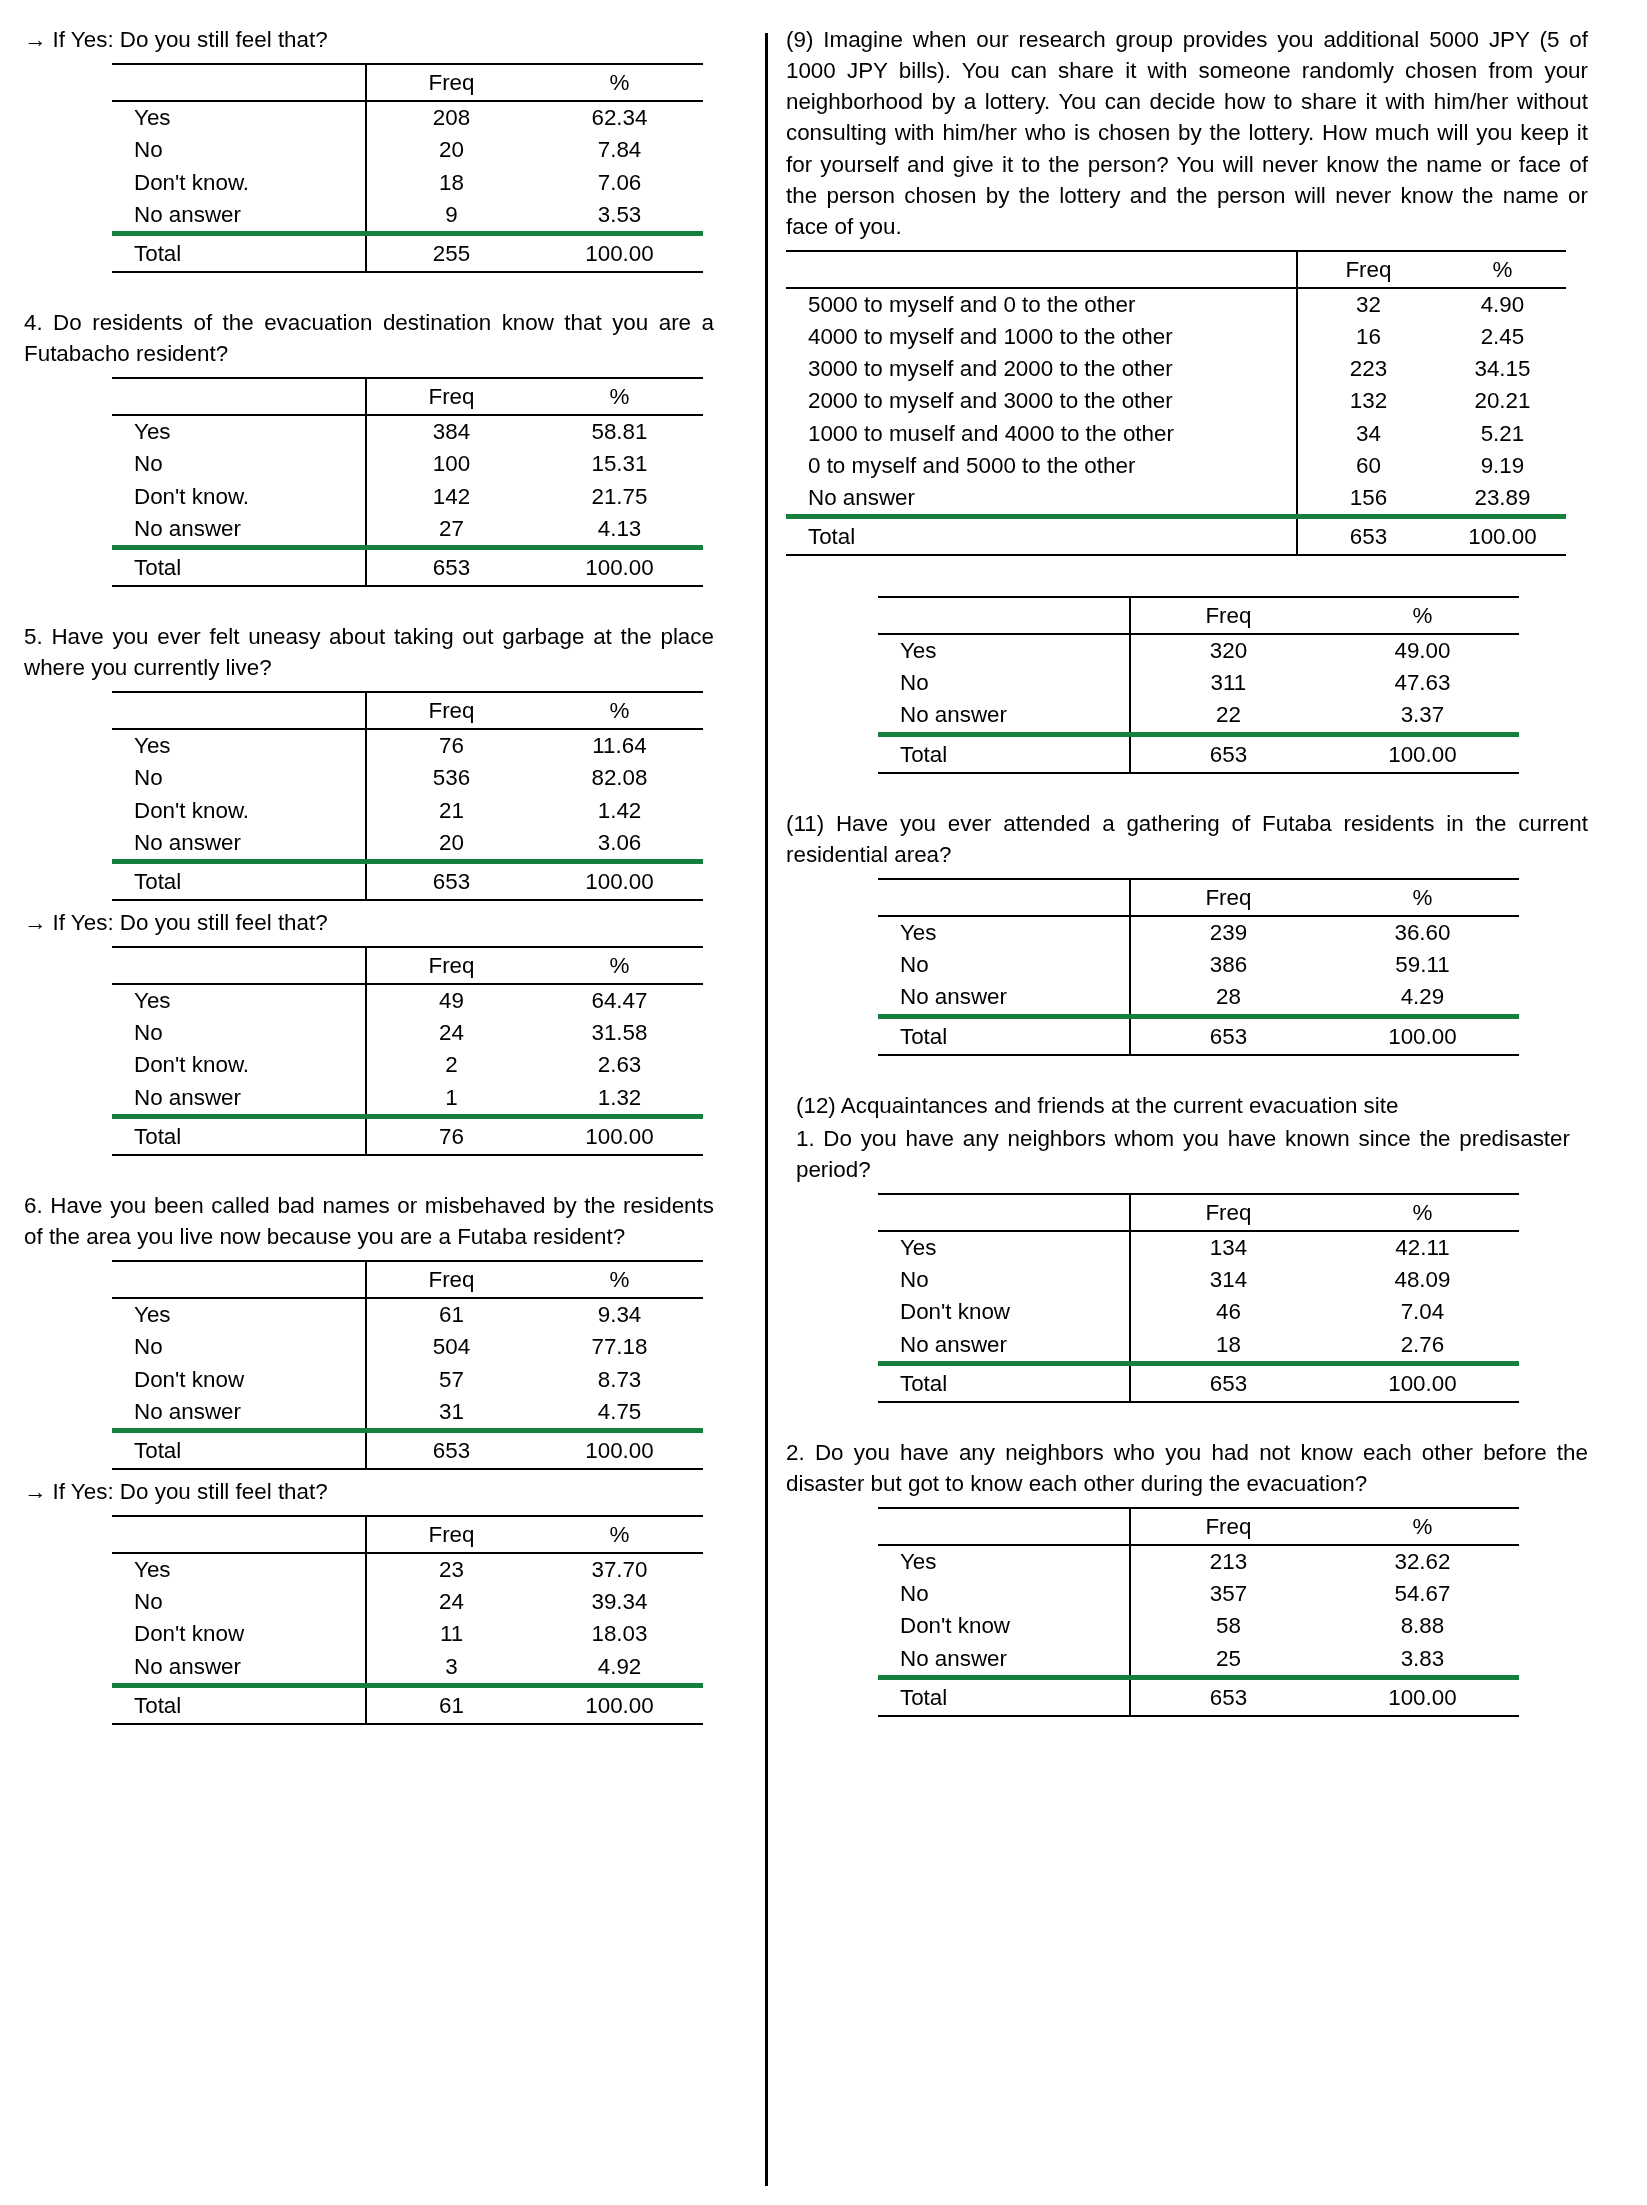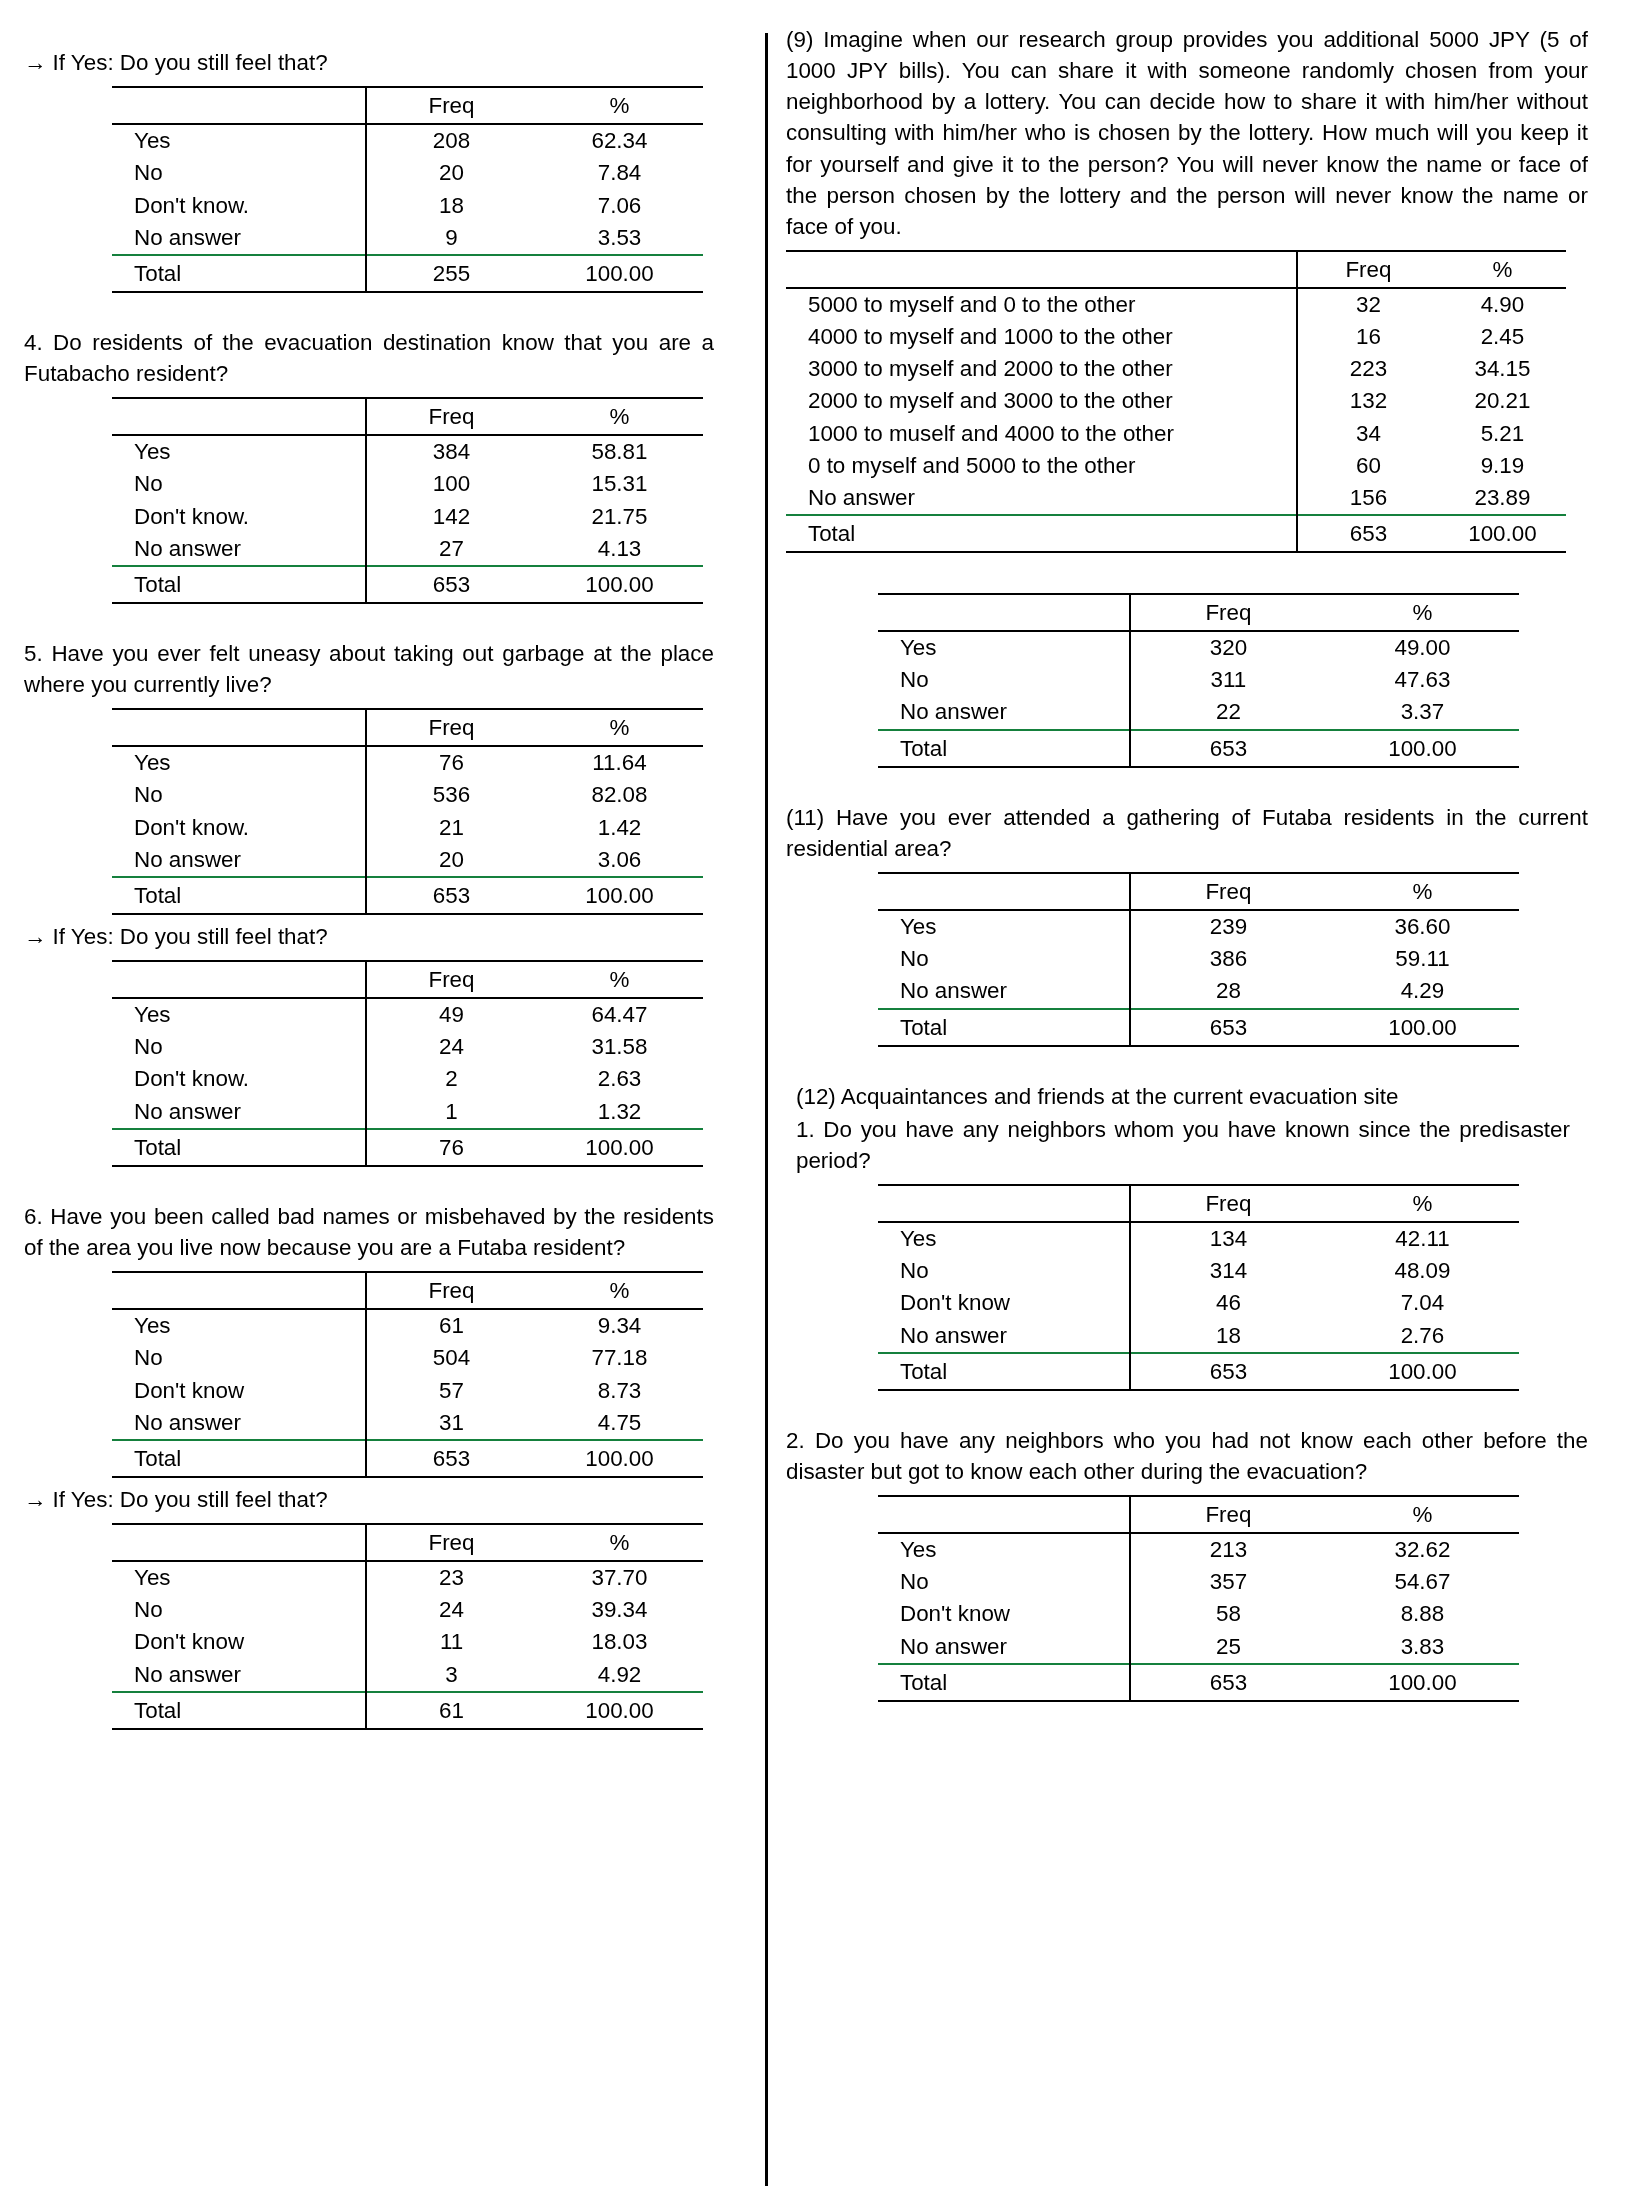--- a/index.html
+++ b/index.html
@@ -33,21 +33,20 @@
     width: 100%;
     height: 100%;
     box-sizing: border-box;
   }
   .col {
     box-sizing: border-box;
   }
   .col-left {
     width: 766px;
     padding: 24px 40px 12px 24px;
-    margin-top: 23px;
   }
   .col-right {
     width: 908px;
     padding: 24px 60px 8px 32px;
   }
 
   
   .q {
     font-size: 22.4px;
     line-height: 1.39;
@@ -100,21 +99,21 @@
   table.freq thead td.c-freq,
   table.freq thead td.c-pct {
     text-align: center;
     border-top: 2px solid #000;
     border-bottom: 2px solid #000;
     padding-top: 3px;
     padding-bottom: 3px;
   }
   table.freq thead td.c-label { border-right: 2px solid #000; }
   table.freq tr.total td {
-    border-top: 2px solid #15803d;
+    border-top: 5px solid #15803d;
     border-bottom: 2px solid #000;
     padding-top: 3px;
     padding-bottom: 3px;
   }
   table.freq tr.total td.c-label { border-right: 2px solid #000; }
 
   
   .tbl-left { margin-left: 88px; width: 567px; }
   .tbl-left .c-label { width: 231px; }
   .tbl-left .c-freq  { width: 169px; }

